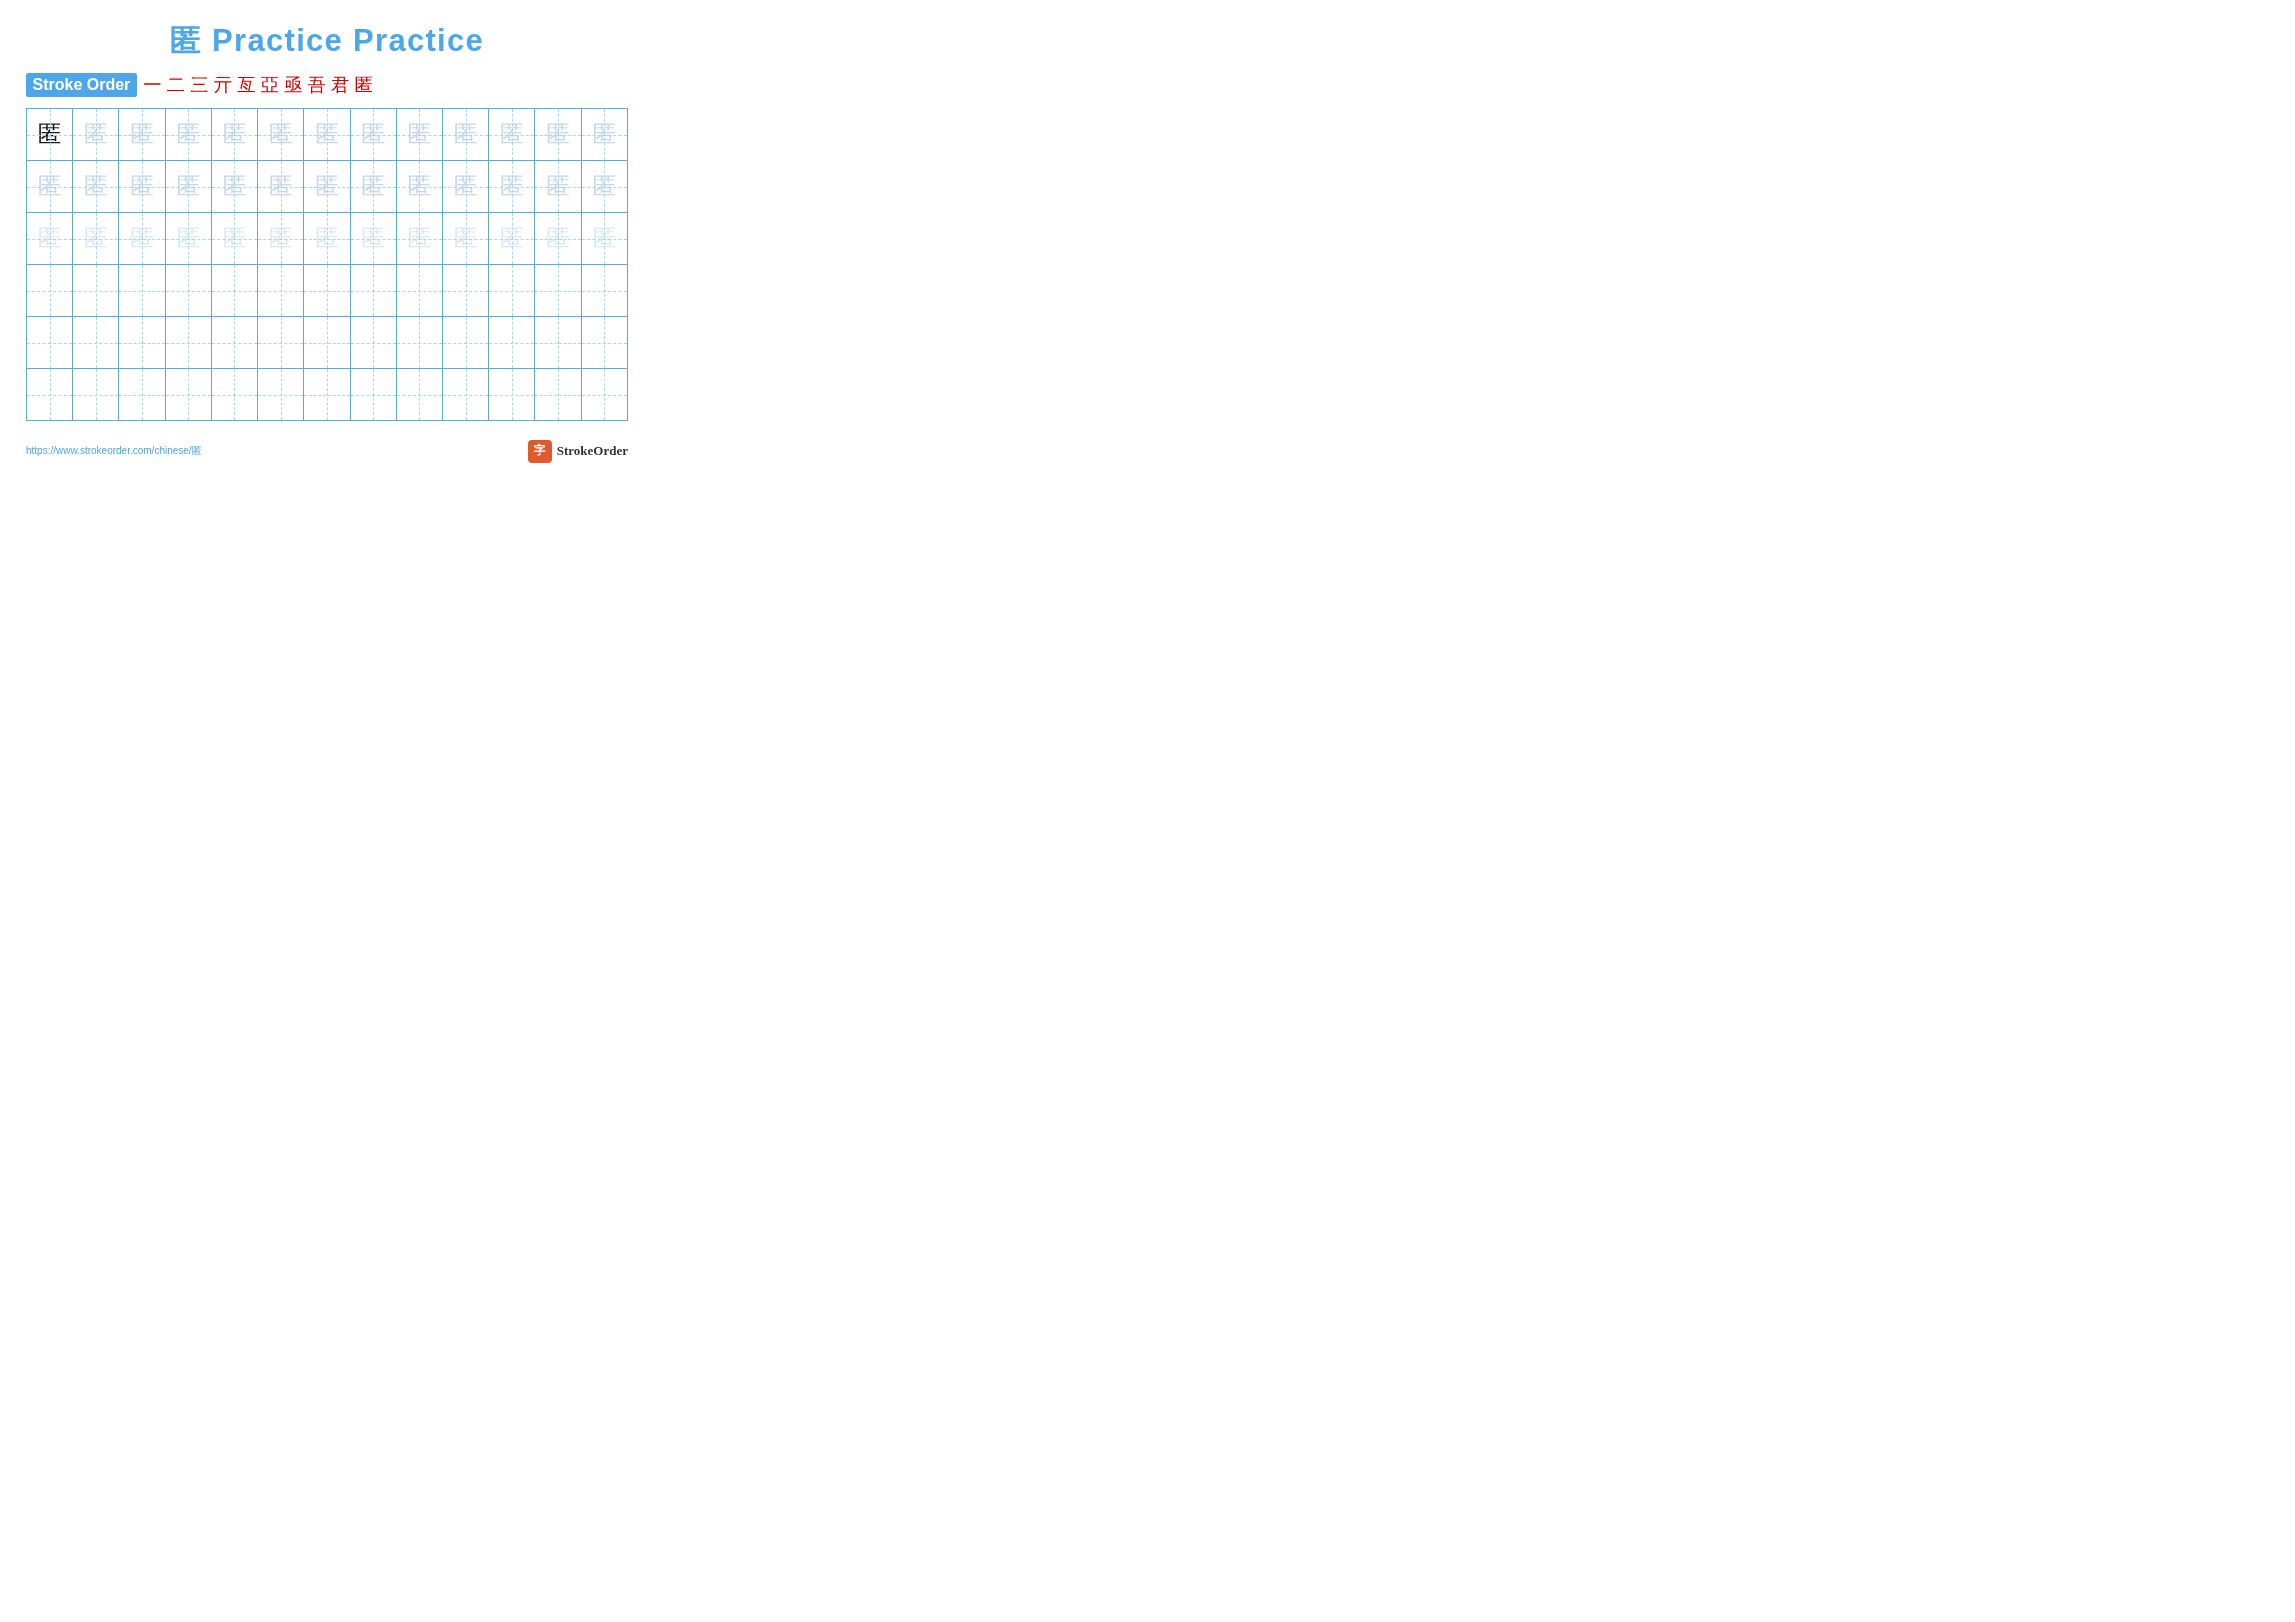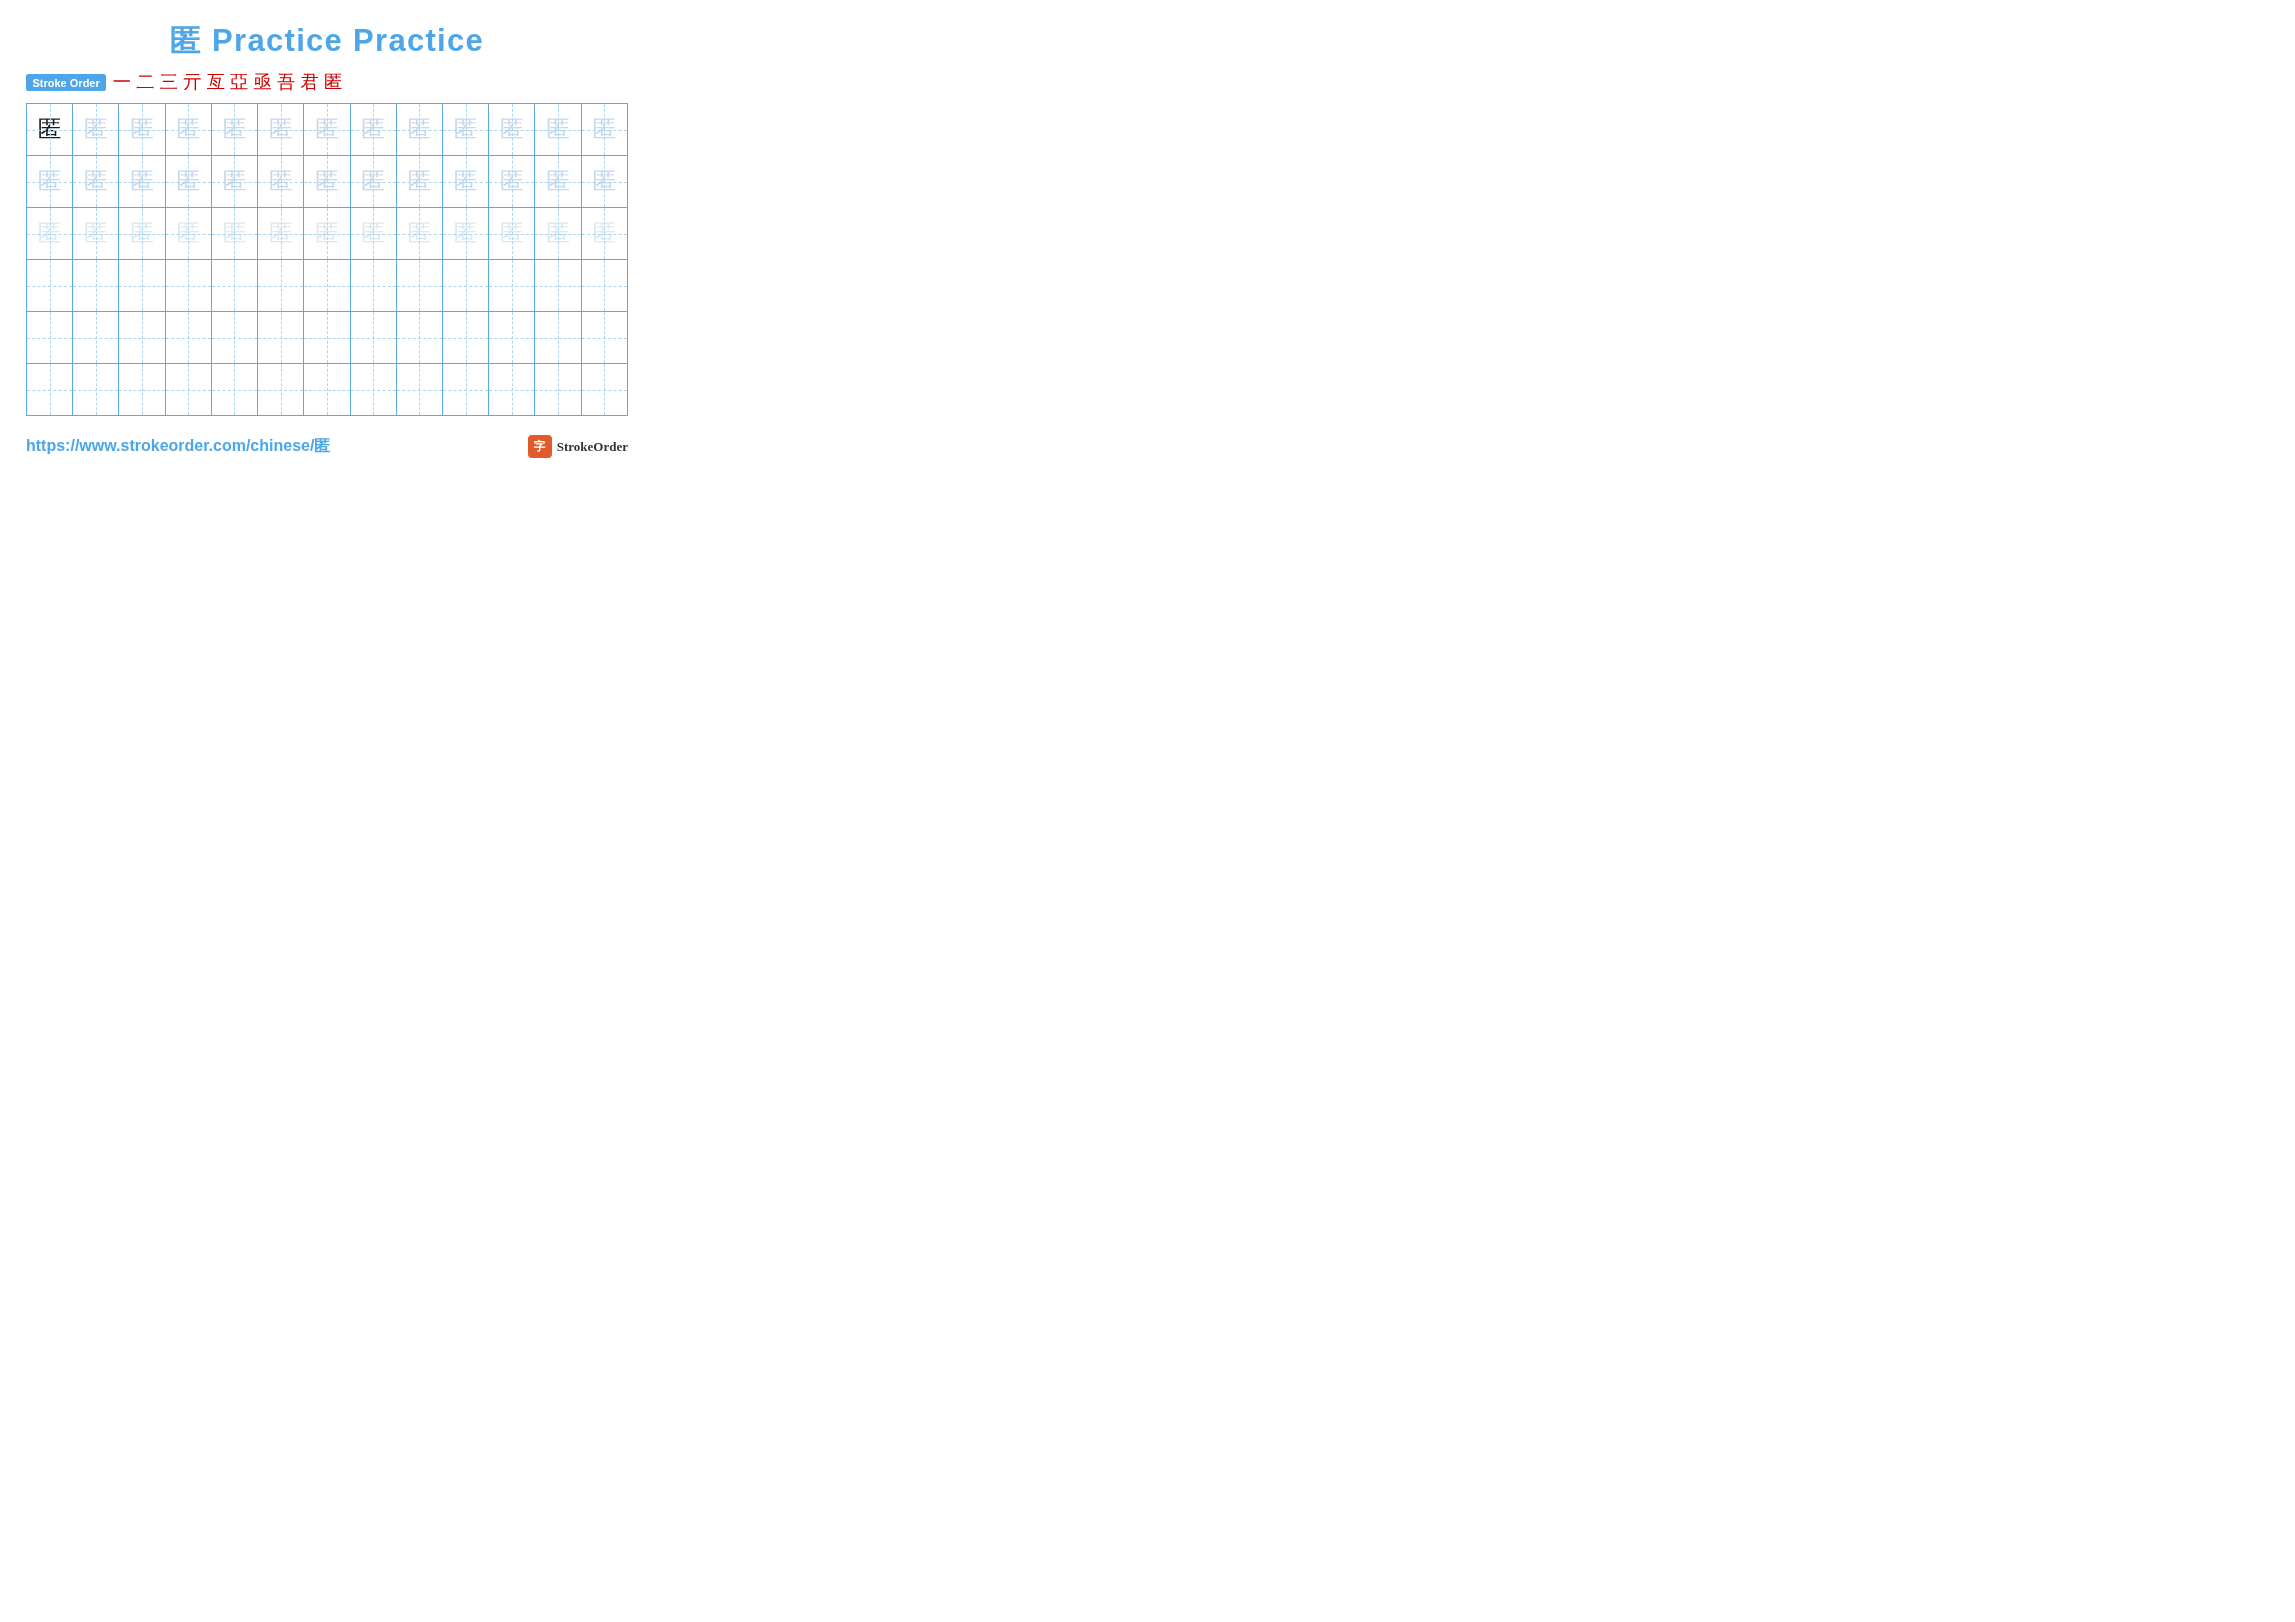--- a/index.html
+++ b/index.html
@@ -25,21 +25,21 @@
       display: flex;
       align-items: center;
       gap: 6.5px;
       margin-bottom: 11.8px;
       flex-wrap: nowrap;
     }
 
     .stroke-order-badge {
       background: #4da6e8;
       color: #ffffff;
-      font-size: 11px;
+      font-size: 16px;
       font-weight: bold;
       padding: 2.6px 6.5px;
       border-radius: 2.6px;
       white-space: nowrap;
     }
 
     .stroke-chars {
       display: flex;
       align-items: center;
       gap: 5.2px;
@@ -117,23 +117,22 @@
 
     .footer {
       display: flex;
       justify-content: space-between;
       align-items: center;
       margin-top: 18.3px;
     }
 
     .footer-url {
       color: #4da6e8;
-      font-size: 16px;
+      font-size: 10px;
       text-decoration: none;
-      font-weight: bold;
     }
 
     .footer-brand {
       display: flex;
       align-items: center;
       gap: 5.2px;
     }
 
     .footer-brand-icon {
       width: 23.6px;

